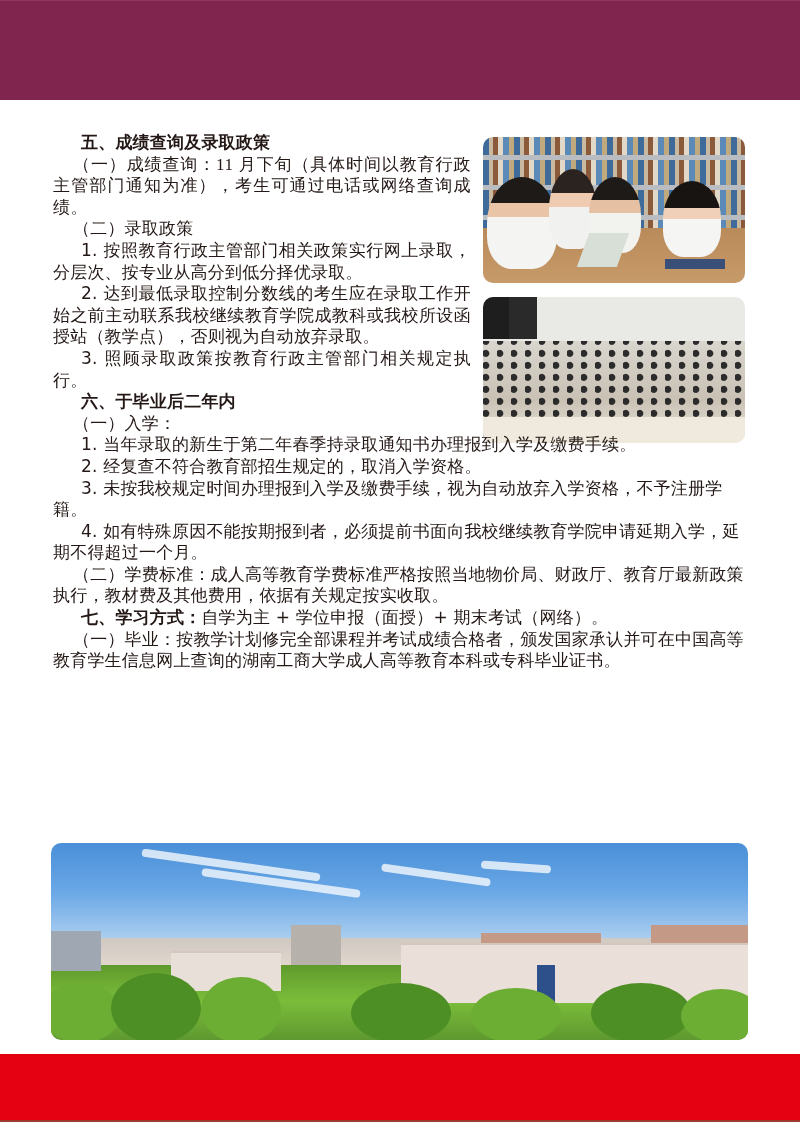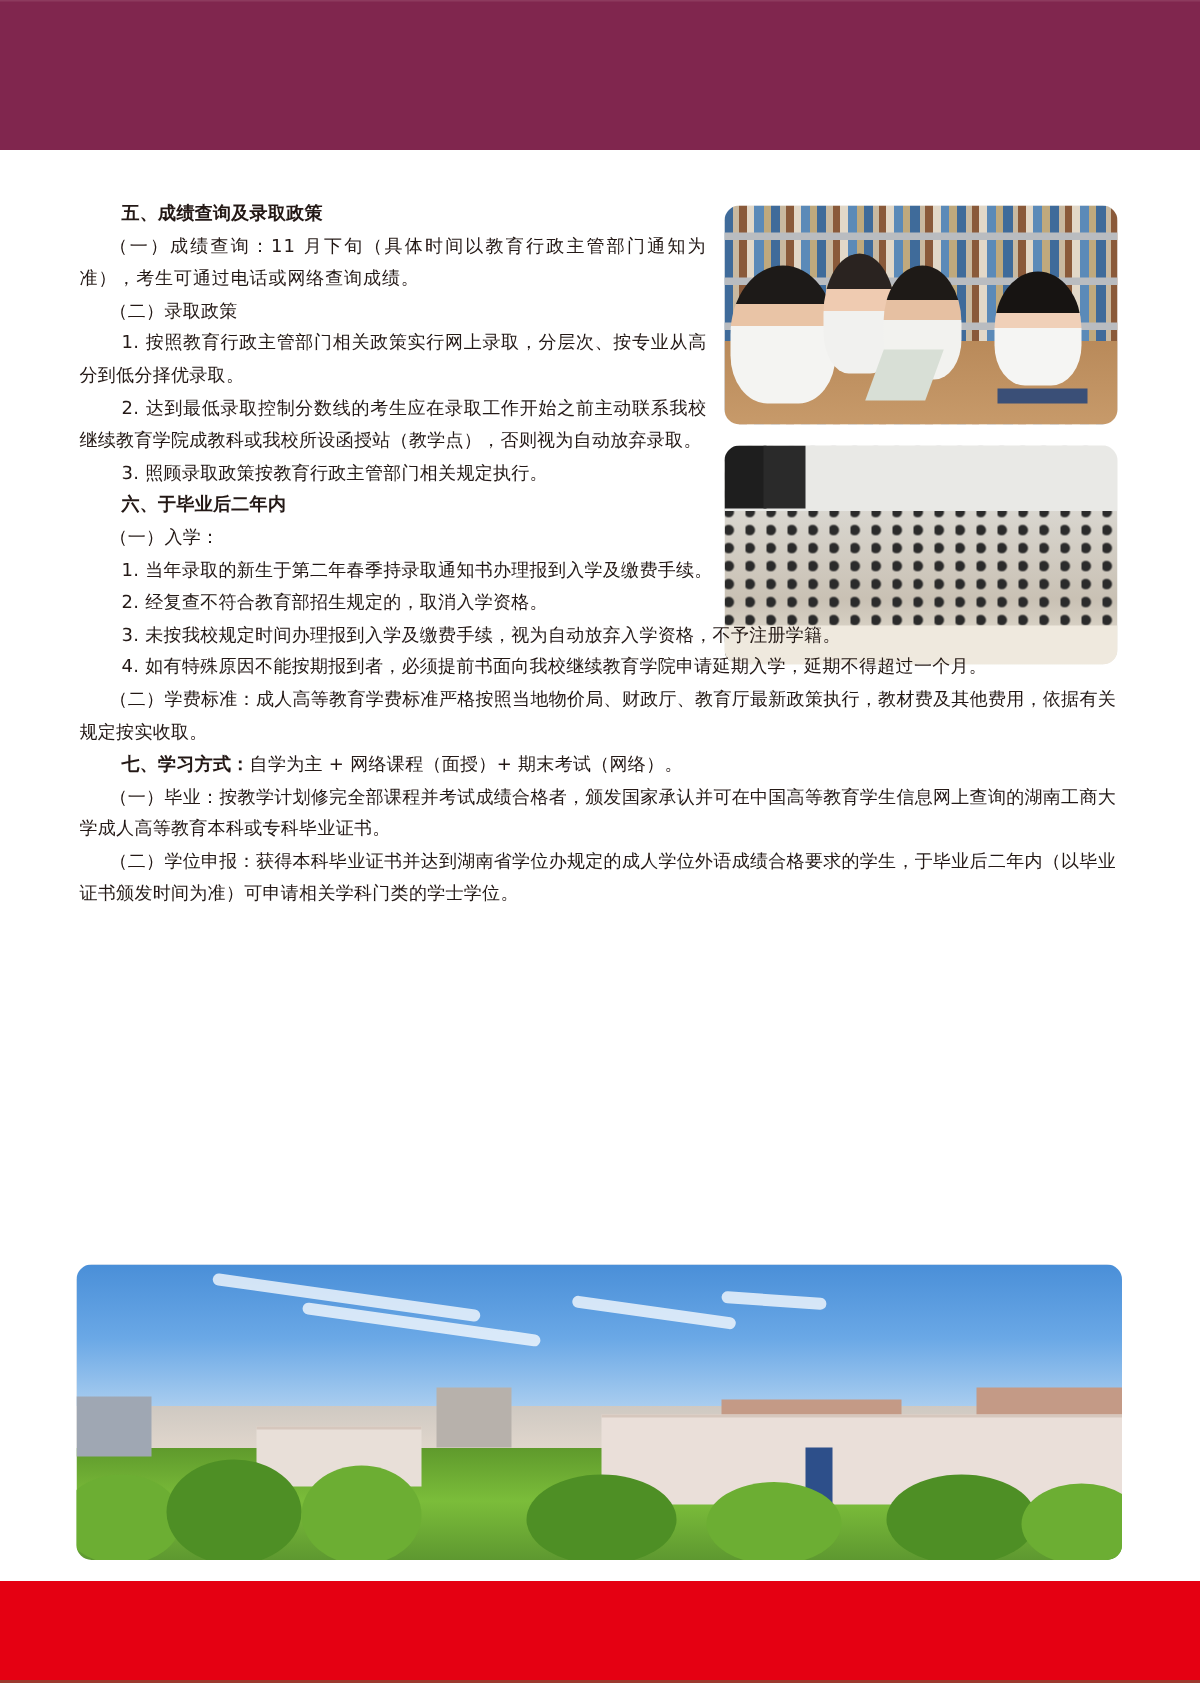--- a/index.html
+++ b/index.html
@@ -2,26 +2,26 @@
 <html><head>
   <meta charset="utf-8">
   <style>
     * { margin: 0; padding: 0; box-sizing: border-box; }
     html, body { width: 800px; height: 1124px; background: #ffffff; overflow: hidden; }
     body { position: relative; font-family: "DejaVu Sans", "Liberation Sans", sans-serif; color: #231815; }
 
     .header-band { position: absolute; left: 0; top: 0; width: 800px; height: 100px; background: #80264e; border-top: 1px solid #8d3a5e; }
     .footer-band { position: absolute; left: 0; top: 1054px; width: 800px; height: 68px; background: #e50012; border-bottom: 2px solid #9b3a2f; }
 
-    .text-block { position: absolute; left: 53px; top: 132px; width: 697px; font-size: 12px; line-height: 21.6px; letter-spacing: 0.2px; }
+    .text-block { position: absolute; left: 53px; top: 132px; width: 697px; font-size: 17px; line-height: 21.6px; letter-spacing: 0.2px; }
     .text-block p { margin: 0; }
     .narrow { width: 418px; text-align: justify; }
     .indent { text-indent: 28px; }
     .heading { font-weight: bold; text-indent: 28px; }
-    .sub { text-indent: 20px; }
+    .sub { text-indent: 20px; font-family: Liberation Serif, serif; }
     .cjk-gap { letter-spacing: 0.6px; }
 
     .photo { position: absolute; border-radius: 10px; overflow: hidden; }
     .photo-library { left: 483px; top: 137px; width: 262px; height: 146px;
       background:
         linear-gradient(180deg, rgba(255,255,255,0) 62%, #b98a5a 62%, #c79a6a 100%),
         repeating-linear-gradient(90deg, #3f6b9a 0 6px, #c9b9a0 6px 10px, #8a5a3a 10px 15px, #e2d8c8 15px 20px, #5b8ab8 20px 26px, #bfa97d 26px 31px),
         #d7d3cc; }
     .photo-library .shelf { position: absolute; left: 0; width: 100%; height: 5px; background: #b9bcc0; }
     .photo-library .person { position: absolute; border-radius: 50% 50% 35% 35%; }
@@ -76,24 +76,23 @@
   <p class="indent narrow">3. 照顾录取政策按教育行政主管部门相关规定执行。</p>
 
   <p class="heading">六、于毕业后二年内</p>
   <p class="sub">（一）入学：</p>
   <p class="indent">1. 当年录取的新生于第二年春季持录取通知书办理报到入学及缴费手续。</p>
   <p class="indent">2. 经复查不符合教育部招生规定的，取消入学资格。</p>
   <p class="indent">3. 未按我校规定时间办理报到入学及缴费手续，视为自动放弃入学资格，不予注册学籍。</p>
   <p class="indent">4. 如有特殊原因不能按期报到者，必须提前书面向我校继续教育学院申请延期入学，延期不得超过一个月。</p>
   <p class="sub">（二）学费标准：成人高等教育学费标准严格按照当地物价局、财政厅、教育厅最新政策执行，教材费及其他费用，依据有关规定按实收取。</p>
 
-  <p class="indent"><b>七、学习方式：</b><span>自学为主 + 网络课程（面授）+ 期末考试（网络）。</span></p>
+  <p class="indent"><b>七、学习方式：</b><span>自学为主 + 学位申报（面授）+ 期末考试（网络）。</span></p>
 
   <p class="sub">（一）毕业：按教学计划修完全部课程并考试成绩合格者，颁发国家承认并可在中国高等教育学生信息网上查询的湖南工商大学成人高等教育本科或专科毕业证书。</p>
-  <p class="sub">（二）学位申报：获得本科毕业证书并达到湖南省学位办规定的成人学位外语成绩合格要求的学生，于毕业后二年内（以毕业证书颁发时间为准）可申请相关学科门类的学士学位。</p>
 </div>
 
 <div class="photo photo-campus">
   <div class="cloud" style="left:90px;top:18px;width:180px"></div>
   <div class="cloud" style="left:150px;top:36px;width:160px"></div>
   <div class="cloud" style="left:330px;top:28px;width:110px"></div>
   <div class="cloud" style="left:430px;top:20px;width:70px;transform:rotate(4deg)"></div>
   <div class="tower" style="left:0;top:88px;width:50px;height:40px;background:#9fa7b3"></div>
   <div class="tower" style="left:240px;top:82px;width:50px;height:40px;background:#b7b1ab"></div>
   <div class="tower" style="left:430px;top:90px;width:120px;height:30px"></div>

